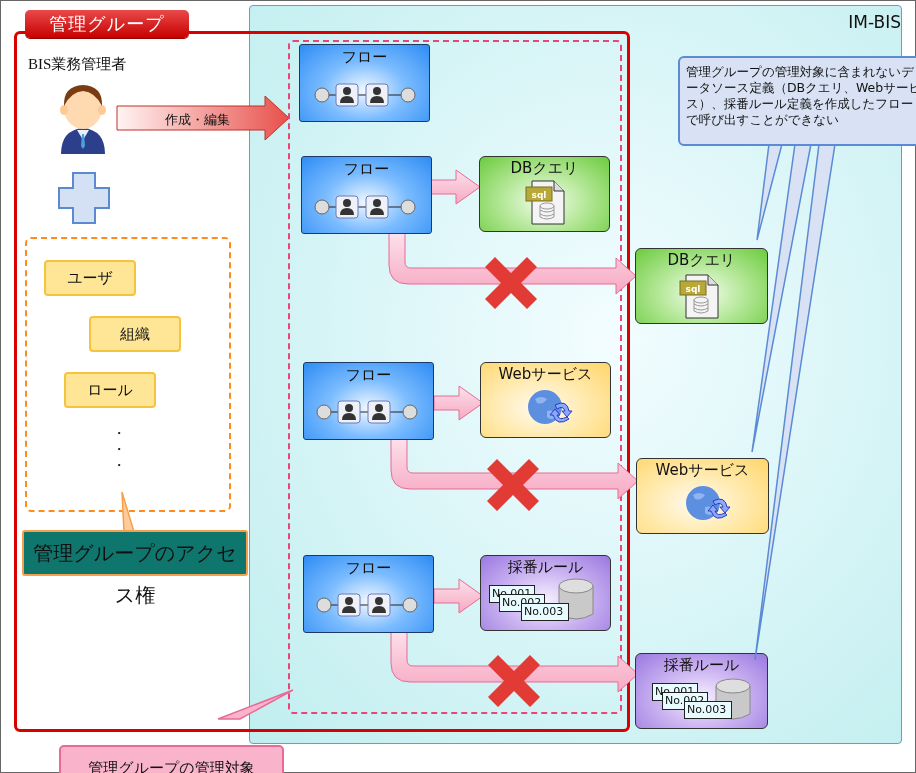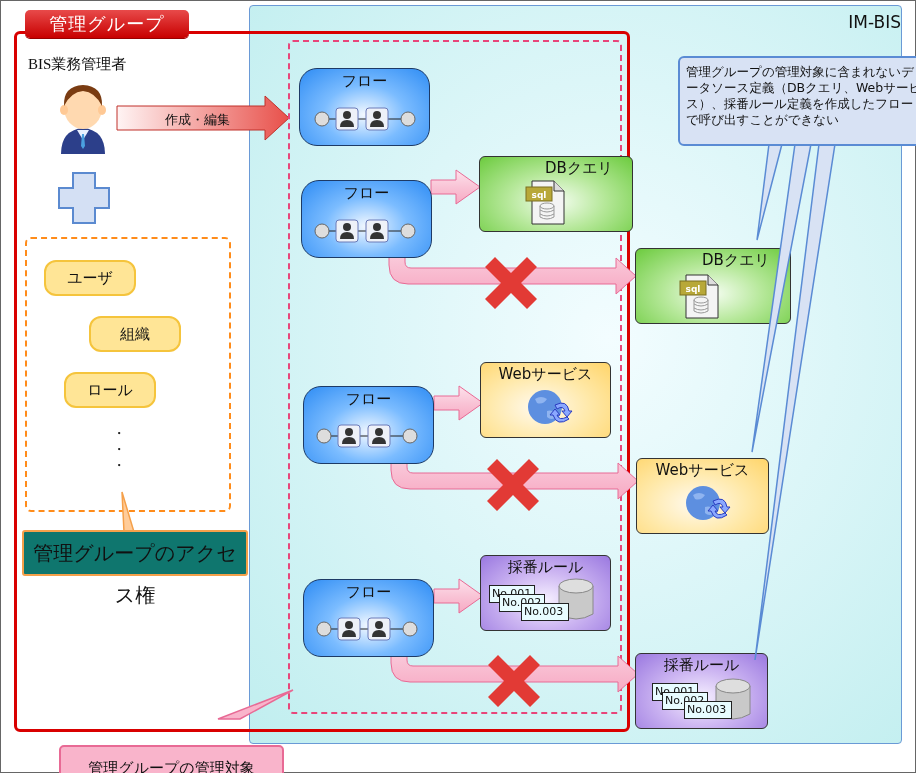--- a/index.html
+++ b/index.html
@@ -13,35 +13,35 @@
   .imbis-title { position:absolute; left:0; width:100%; top:6px; text-align:right; font-size:17px; }
   .mg-border { position:absolute; left:14px; top:31px; width:610px; height:695px; border:3px solid #d90000;
                border-radius:6px; }
   .mg-label { position:absolute; left:25px; top:10px; width:164px; height:28px; border-radius:5px;
               background: linear-gradient(#e84a4a,#c80000); color:#fff; font-size:18px; text-align:center;
               line-height:28px; letter-spacing:1px; box-shadow:0 1px 0 #900; }
   .managed-dash { position:absolute; left:288px; top:40px; width:330px; height:670px;
                   border:2px dashed #e8457a; border-radius:5px; }
   .access-dash { position:absolute; left:25px; top:237px; width:202px; height:271px;
                  border:2px dashed #ff8c1a; border-radius:6px; }
-  .pill { position:absolute; height:32px; background:#ffe596; border:2px solid #f5c43c; border-radius:12px;
+  .pill { position:absolute; height:32px; background:#ffe596; border:2px solid #f5c43c; border-radius:4px;
           font-size:15px; text-align:center; line-height:32px; }
   .callout-orange { position:absolute; left:22px; top:530px; width:222px; height:42px; background:#0f766e;
                     border:2px solid #f5a04a; border-radius:3px; font-size:20px; text-align:center; line-height:42px; }
   .callout-pink { position:absolute; left:59px; top:717px; width:221px; height:42px; background:#f9b4cb;
                   border:2px solid #e86a95; border-radius:5px; font-size:15px; text-align:center; line-height:42px;margin-top:28px; }
   .callout-blue { position:absolute; left:678px; top:56px; width:251px; height:90px; background:#d8e2f4;
                   border:2px solid #5a8bd4; border-radius:6px; font-size:12.5px; line-height:16px;
                   padding:6px 4px 0 6px; box-sizing:border-box; }
-  .flow { position:absolute; width:129px; height:76px; border:1px solid #1d3a66; border-radius:18px;
-          background: radial-gradient(ellipse at 50% 60%, #f4f9ff 0%, #7bbcff 45%, #2e8cf4 100%); margin-top: 24px; }
+  .flow { position:absolute; width:129px; height:76px; border:1px solid #1d3a66; border-radius:3px;
+          background: radial-gradient(ellipse at 50% 60%, #f4f9ff 0%, #7bbcff 45%, #2e8cf4 100%); }
   .flow .ttl { position:absolute; top:3px; width:100%; text-align:center; font-size:15px; }
   .box { position:absolute; width:129px; height:74px; border:1px solid #333; border-radius:6px; }
   .box .ttl { position:absolute; top:2px; width:100%; text-align:center; font-size:15px; }
-  .green { background: radial-gradient(ellipse at 50% 60%, #f4fdf0 0%, #b6e89a 45%, #6ccb3e 100%); padding-left: 23px; }
+  .green { background: radial-gradient(ellipse at 50% 60%, #f4fdf0 0%, #b6e89a 45%, #6ccb3e 100%); }
   .yellow { background: radial-gradient(ellipse at 45% 60%, #fffaf0 0%, #ffe9aa 50%, #ffd56a 100%); }
   .purple { background: radial-gradient(ellipse at 50% 60%, #f6f0ff 0%, #cdb6f2 45%, #9a78e0 100%); }
   .label-text { position:absolute; font-size:14px; }
   svg { position:absolute; overflow:visible; }
   .dots { position:absolute; left:112px; top:425px; font-size:14px; line-height:16px; text-align:center; }
 </style>
 </head>
 <body>
 
 <div class="frame"></div>

